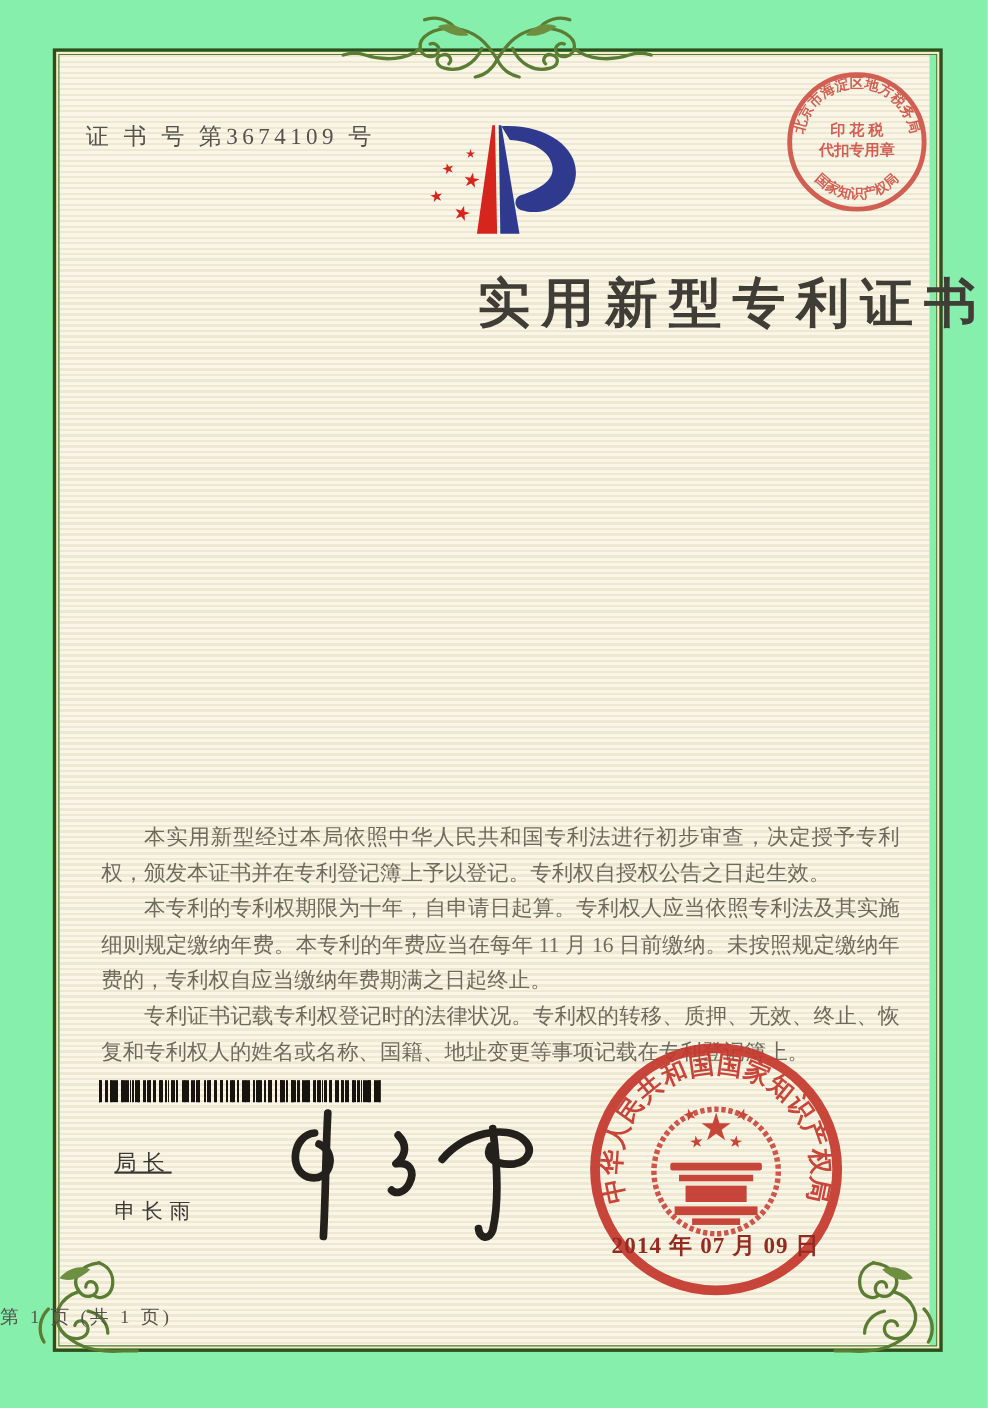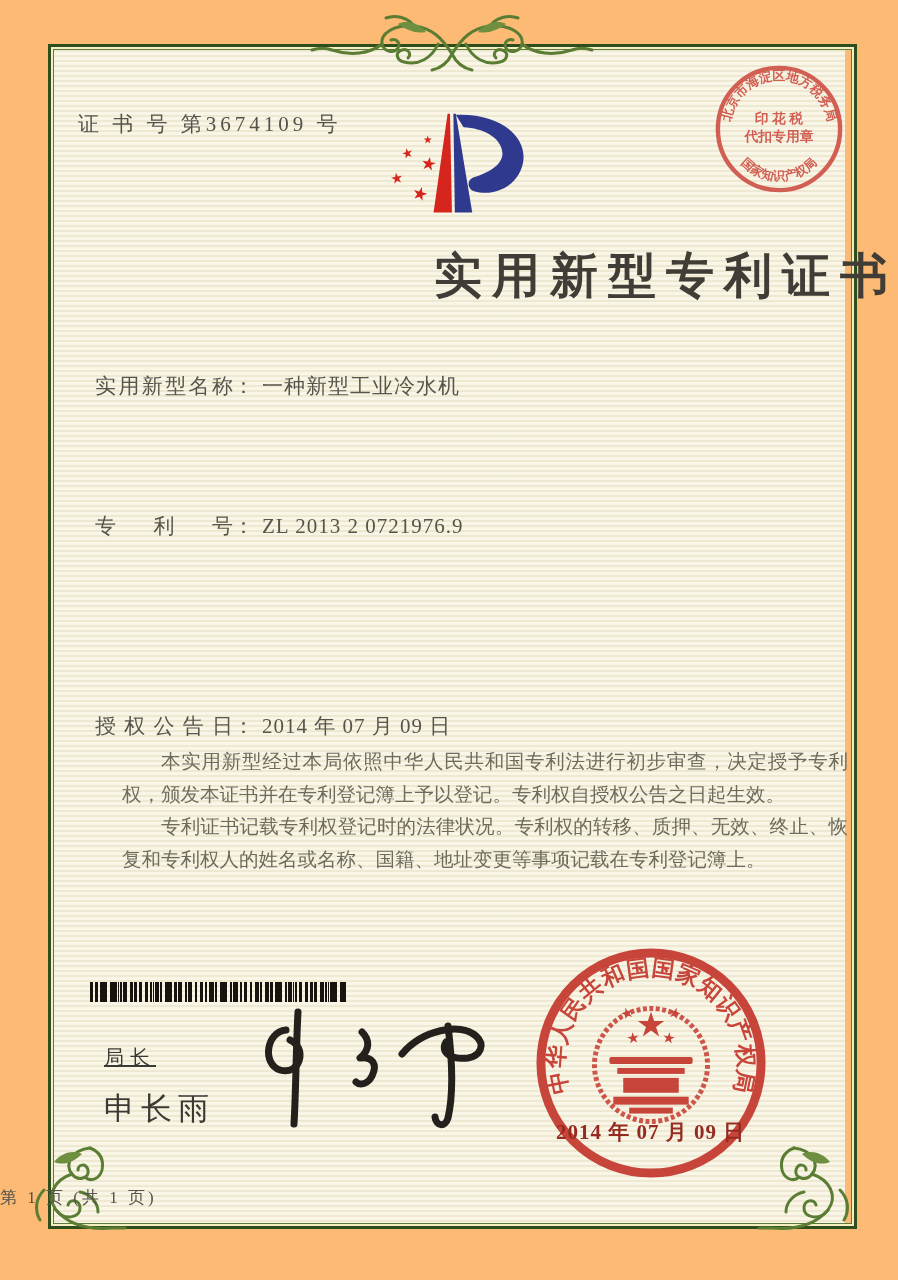--- a/index.html
+++ b/index.html
@@ -1,17 +1,17 @@
 <!DOCTYPE html>
 <html><head>
 <meta charset="utf-8">
 <style>
   html,body{margin:0;padding:0;}
   body{background:#e9e9e5;font-family:"Liberation Serif", serif;}
-  .page{position:relative;width:898px;height:1280px;background:#fdba74;overflow:hidden;margin:0 auto;}
+  .page{position:relative;width:898px;height:1280px;background:#86efac;overflow:hidden;margin:0 auto;}
   
   .paper{position:absolute;left:54px;top:50px;width:791px;height:1173px;
     background-color:#f9f6e8;
     background-image:repeating-linear-gradient(180deg, rgba(213,201,158,0.30) 0 2px, rgba(0,0,0,0) 2px 5px);
     z-index:0;}
   
   .frame{position:absolute;left:48px;top:44px;width:803px;height:1179px;
     border:3px solid #2f4e1d;
     box-shadow: inset 0 0 0 2px #f3efc0, inset 0 0 0 3px #5c7a3c;
     z-index:1;}
@@ -20,29 +20,29 @@
   .garland{position:absolute;left:308px;top:8px;z-index:2;}
   .corner{position:absolute;z-index:2;}
   .corner-left{left:24px;top:1142px;}
   .corner-right{left:756px;top:1142px;transform:scaleX(-1);}
   .title{position:absolute;left:0;top:244px;width:100%;text-align:right;
     font-size:48px;font-weight:bold;letter-spacing:10px;color:#3f3d36;z-index:2;}
   .field{position:absolute;left:95px;font-size:21px;color:#57554b;white-space:nowrap;z-index:2;}
   .flabel{display:inline-block;width:138px;text-align:justify;text-align-last:justify;}
   .fvalue{margin-left:8px;letter-spacing:1px;}
   .body-text{position:absolute;left:92px;top:746px;width:726px;font-size:19.5px;line-height:32.6px;
-    color:#6e6b5c;text-align:justify;z-index:2;margin-left:30px;}
+    color:#6e6b5c;text-align:justify;z-index:2;}
   .body-text p{margin:0;text-indent:2em;}
   .barcode{position:absolute;left:90px;top:982px;width:256px;height:20px;z-index:2;
     background-image:
       repeating-linear-gradient(90deg,#17140f 0 2px, rgba(0,0,0,0) 2px 5px),
       repeating-linear-gradient(90deg,#17140f 0 1px, rgba(0,0,0,0) 1px 7px),
       repeating-linear-gradient(90deg,#17140f 0 3px, rgba(0,0,0,0) 3px 11px);}
   .signer-title{position:absolute;left:104px;top:1044px;font-size:20px;letter-spacing:6px;color:#3b3933;z-index:2;text-decoration:underline;}
-  .signer-name{position:absolute;left:104px;top:1088px;font-size:31px;letter-spacing:6px;color:#3b3933;z-index:2;}
+  .signer-name{position:absolute;left:104px;top:1088px;font-size:19px;letter-spacing:6px;color:#3b3933;z-index:2;}
   .sig{position:absolute;left:212px;top:998px;z-index:3;}
   .seal{position:absolute;left:532px;top:944px;z-index:3;opacity:.93;}
   .seal-date{position:absolute;left:556px;top:1118px;font-size:21px;font-weight:bold;
     color:#952a20;letter-spacing:1px;z-index:4;white-space:nowrap;}
   .stamp{position:absolute;left:710px;top:60px;z-index:4;opacity:.88;}
   .footer{position:absolute;left:0;top:1186px;width:100%;
     font-size:17px;letter-spacing:3px;color:#55534a;z-index:2;}
 </style>
 </head>
 <body>
@@ -105,32 +105,24 @@
       <polygon points="117.5,16 120,16 122,118 103,118"></polygon>
     </g>
     <g fill="#2f3a8f">
       <polygon points="123.5,16 126,16 143,118 125,118"></polygon>
       <path d="M126,17 C 170,15 198,38 196,63 C 194,88 168,103 145,96 C 138,94 137,85 144,82 C 163,76 176,67 174,55 C 172,40 154,31 134,30 Z"></path>
     </g>
   </svg>
 
   <div class="title">实用新型专利证书</div>
 
-  <div class="field" style="top:372px">
-    <span class="flabel">实用新型名称</span><span>：</span><span class="fvalue">一种新型工业冷水机</span>
-  </div>
-  <div class="field" style="top:512px">
-    <span class="flabel">专利号</span><span>：</span><span class="fvalue">ZL 2013 2 0721976.9</span>
-  </div>
-  <div class="field" style="top:712px">
-    <span class="flabel">授权公告日</span><span>：</span><span class="fvalue">2014 年 07 月 09 日</span>
-  </div>
 
   <div class="body-text">
     <p>本实用新型经过本局依照中华人民共和国专利法进行初步审查，决定授予专利权，颁发本证书并在专利登记簿上予以登记。专利权自授权公告之日起生效。</p>
+    <p>本专利的专利权期限为十年，自申请日起算。专利权人应当依照专利法及其实施细则规定缴纳年费。本专利的年费应当在每年 11 月 16 日前缴纳。未按照规定缴纳年费的，专利权自应当缴纳年费期满之日起终止。</p>
     <p>专利证书记载专利权登记时的法律状况。专利权的转移、质押、无效、终止、恢复和专利权人的姓名或名称、国籍、地址变更等事项记载在专利登记簿上。</p>
   </div>
 
   <div class="barcode"></div>
 
   <div class="signer-title">局长</div>
   <div class="signer-name">申长雨</div>
 
   <svg class="sig" width="280" height="140" viewBox="0 0 280 140">
     <g fill="none" stroke="#24211d" stroke-width="7" stroke-linecap="round" stroke-linejoin="round">

